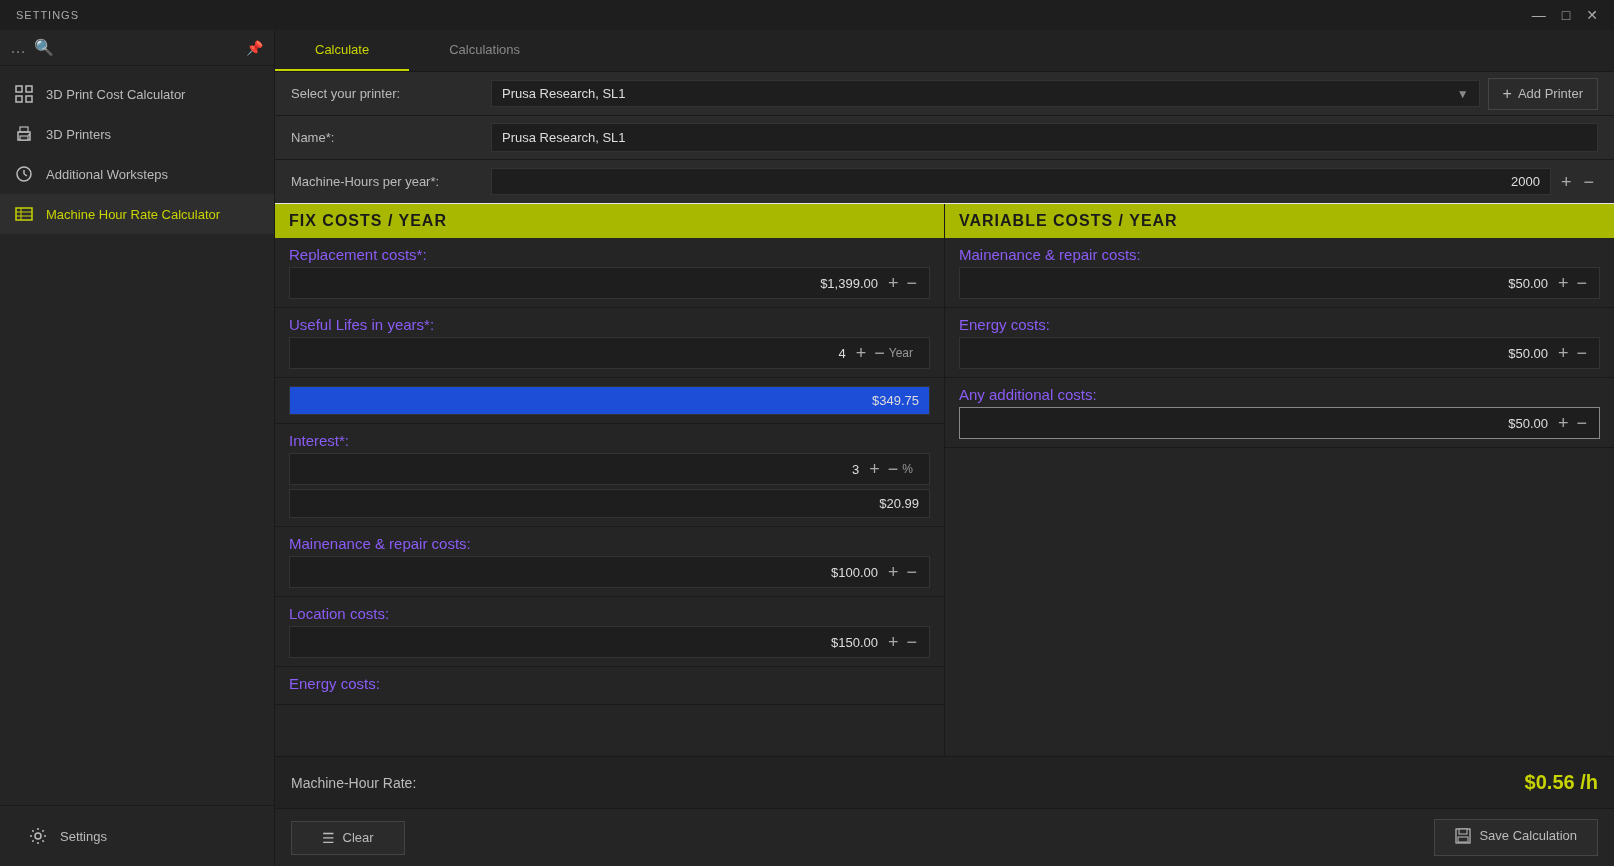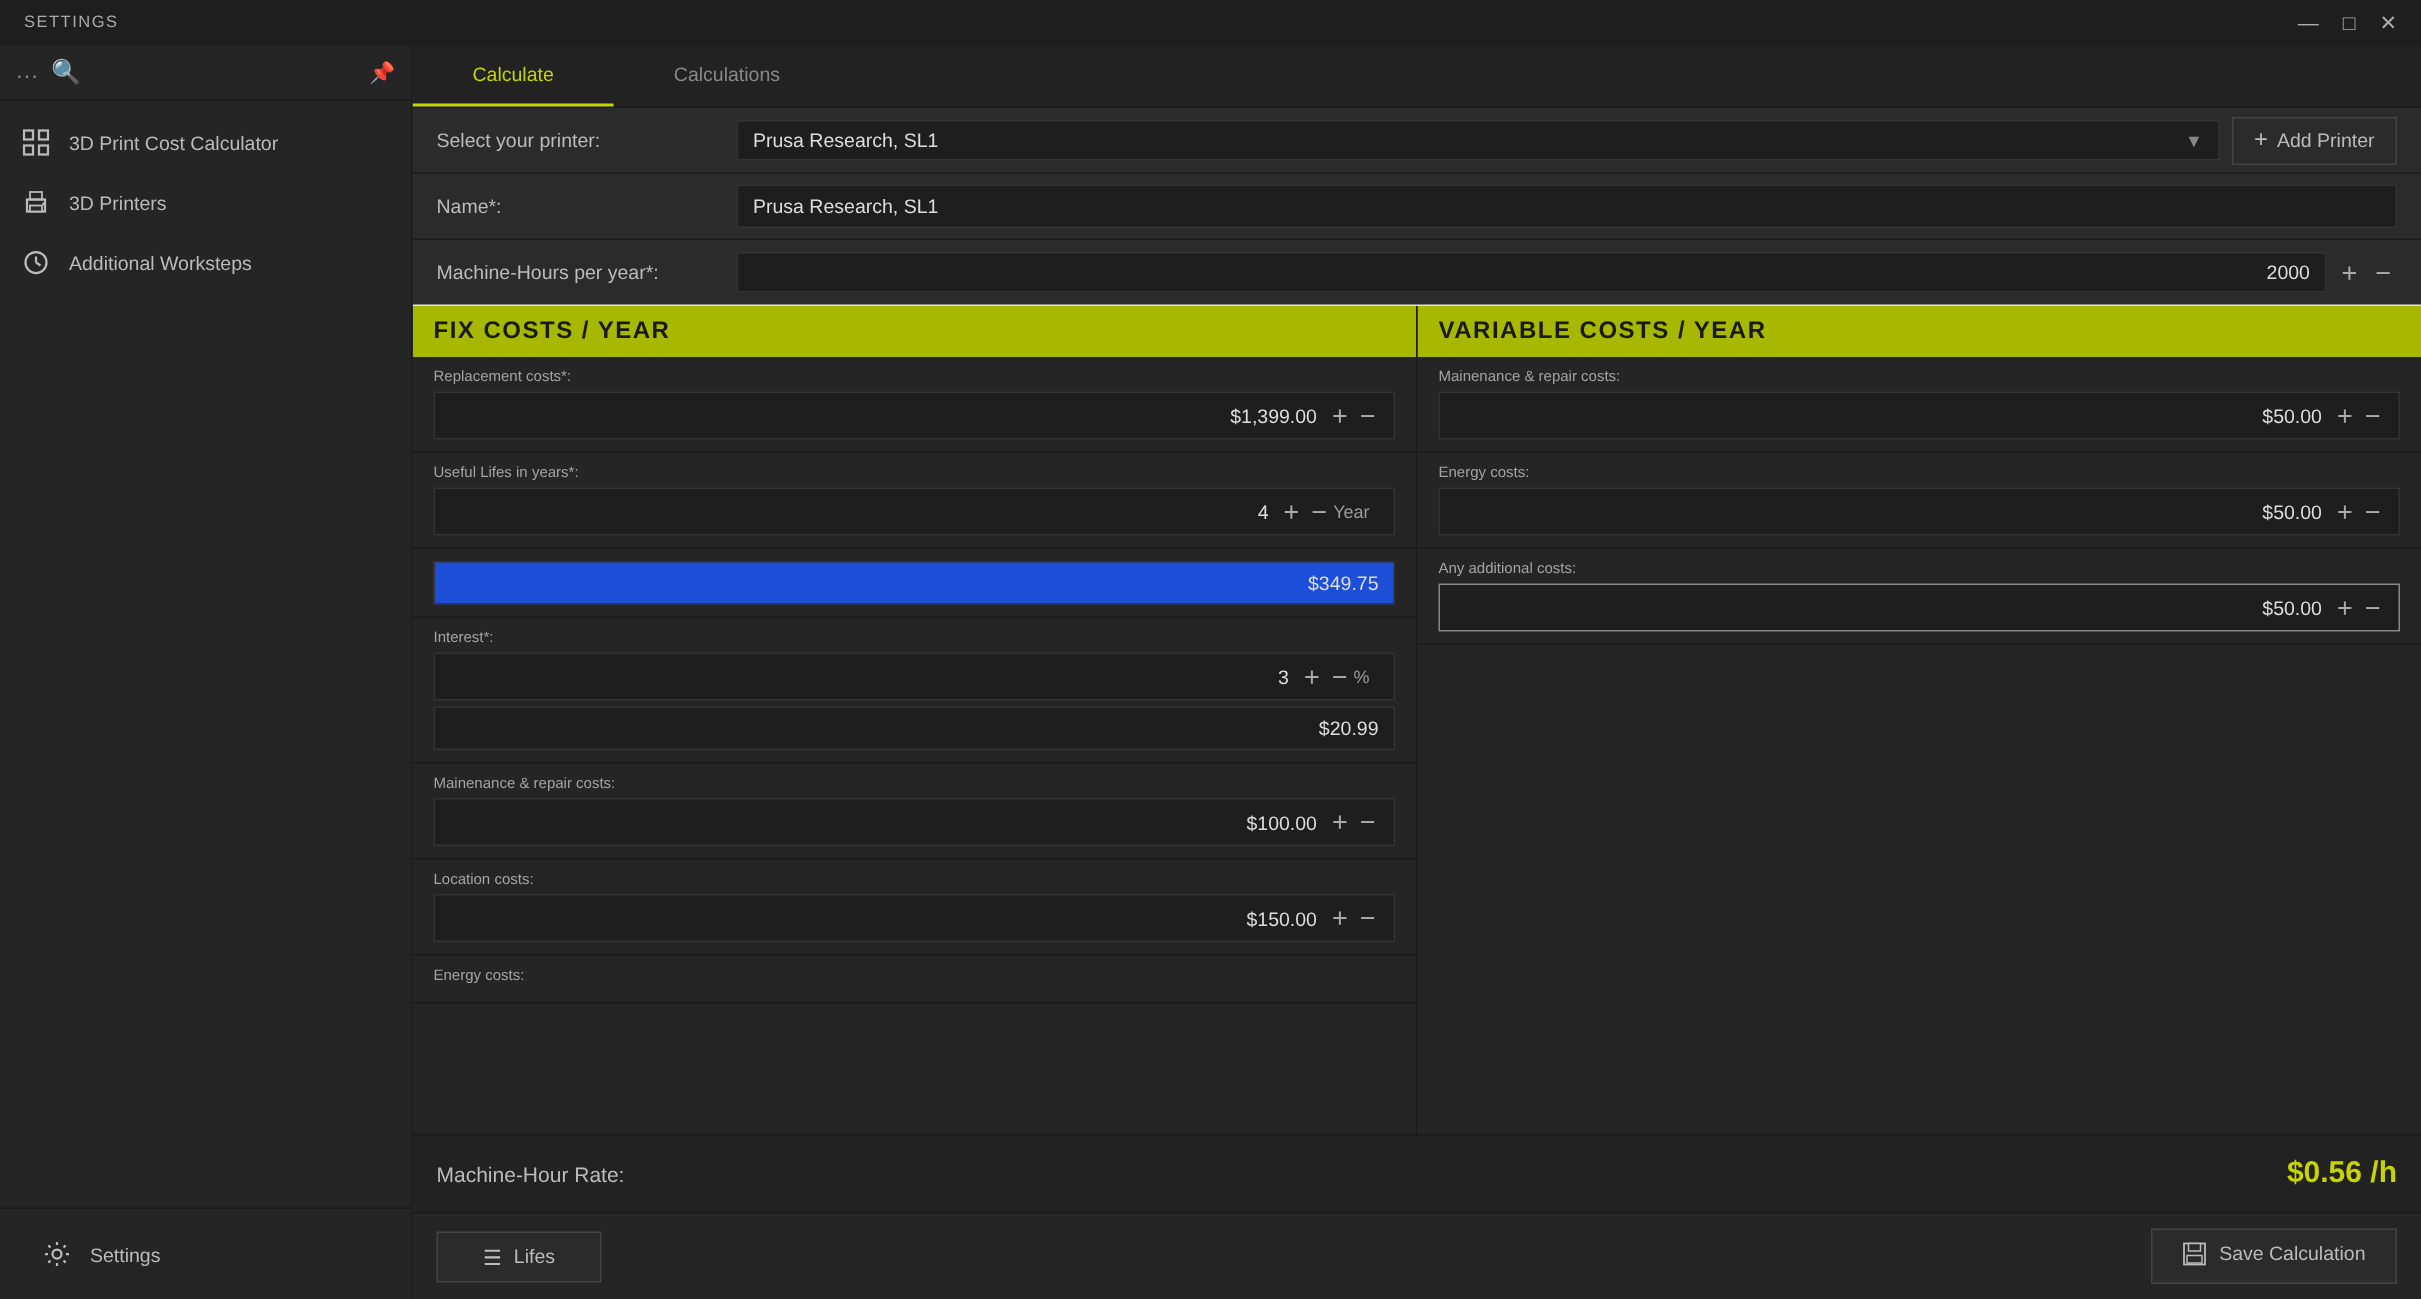--- a/index.html
+++ b/index.html
@@ -258,22 +258,22 @@
       letter-spacing: 1px;
       text-transform: uppercase;
       flex-shrink: 0;
     }
 
     .cost-item {
       border-bottom: 1px solid #1a1a1a;
       padding: 8px 14px;
     }
     .cost-item-label {
-      color: #a3a3a3;
-      font-size: 10px;
+      color: #8b5cf6;
+      font-size: 15px;
       margin-bottom: 4px;
     }
     .cost-item-row {
       display: flex;
       align-items: center;
       background: #1e1e1e;
       border: 1px solid #333;
       padding: 4px 8px;
     }
     .cost-item-row.focused {
@@ -409,20 +409,31 @@
       <div class="nav-item">
         <span class="nav-icon">
           <svg width="18" height="18" viewBox="0 0 18 18" fill="none">
             <circle cx="9" cy="9" r="7" stroke="#bbb" stroke-width="1.5"></circle>
             <line x1="9" y1="5" x2="9" y2="9" stroke="#bbb" stroke-width="1.5"></line>
             <line x1="9" y1="9" x2="12" y2="11" stroke="#bbb" stroke-width="1.5"></line>
           </svg>
         </span>
         <span class="nav-label">Additional Worksteps</span>
       </div>
+      <div class="nav-item active">
+        <span class="nav-icon">
+          <svg width="18" height="18" viewBox="0 0 18 18" fill="none">
+            <rect x="1" y="3" width="16" height="12" stroke="#c8d400" stroke-width="1.5"></rect>
+            <line x1="1" y1="7" x2="17" y2="7" stroke="#c8d400" stroke-width="1"></line>
+            <line x1="1" y1="11" x2="17" y2="11" stroke="#c8d400" stroke-width="1"></line>
+            <line x1="6" y1="3" x2="6" y2="15" stroke="#c8d400" stroke-width="1"></line>
+          </svg>
+        </span>
+        <span class="nav-label">Machine Hour Rate Calculator</span>
+      </div>
     </nav>
     <div class="sidebar-footer">
       <div class="nav-item settings-item">
         <span class="nav-icon">
           <svg width="18" height="18" viewBox="0 0 18 18" fill="none">
             <circle cx="9" cy="9" r="3" stroke="#bbb" stroke-width="1.5"></circle>
             <path d="M9 1v2M9 15v2M1 9h2M15 9h2M3.22 3.22l1.41 1.41M13.37 13.37l1.41 1.41M3.22 14.78l1.41-1.41M13.37 4.63l1.41-1.41" stroke="#bbb" stroke-width="1.5"></path>
           </svg>
         </span>
         <span class="nav-label">Settings</span>
@@ -576,21 +587,21 @@
       </div>
 
       <div class="bottom-bar">
         <span class="mhr-label">Machine-Hour Rate:</span>
         <span class="mhr-value">$0.56 /h</span>
       </div>
 
       <div class="footer-btns">
         <button class="btn-clear">
           <span style="font-size:14px;">☰</span>
-          <span>Lifes</span>
+          <span>Clear</span>
         </button>
         <button class="btn-save">
           <span>
             <svg width="16" height="16" viewBox="0 0 16 16" fill="none">
               <rect x="1" y="1" width="14" height="14" stroke="#bbb" stroke-width="1.2" fill="none"></rect>
               <rect x="4" y="1" width="8" height="5" stroke="#bbb" stroke-width="1" fill="#2b2b2b"></rect>
               <rect x="3" y="9" width="10" height="5" stroke="#bbb" stroke-width="1" fill="#2b2b2b"></rect>
             </svg>
           </span>
           <span>Save Calculation</span>

